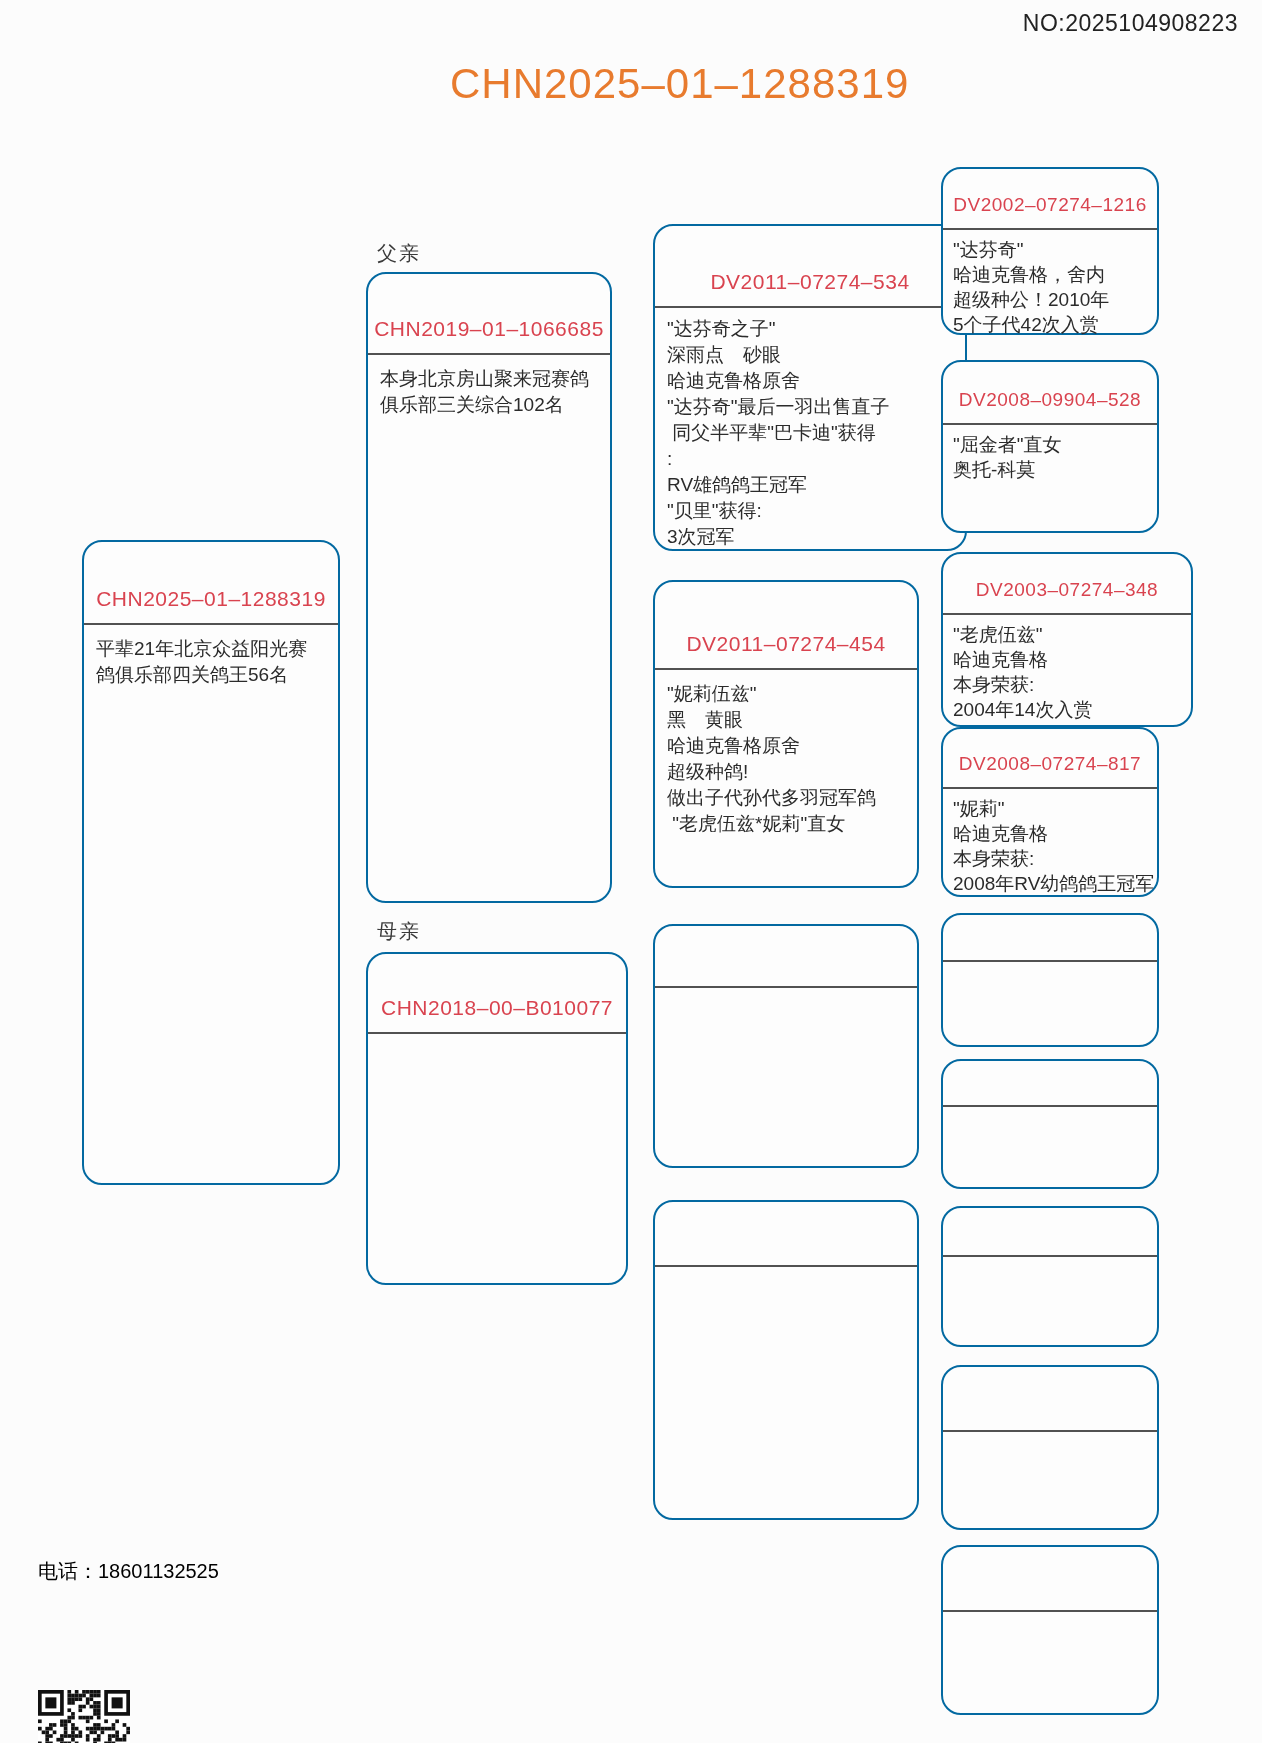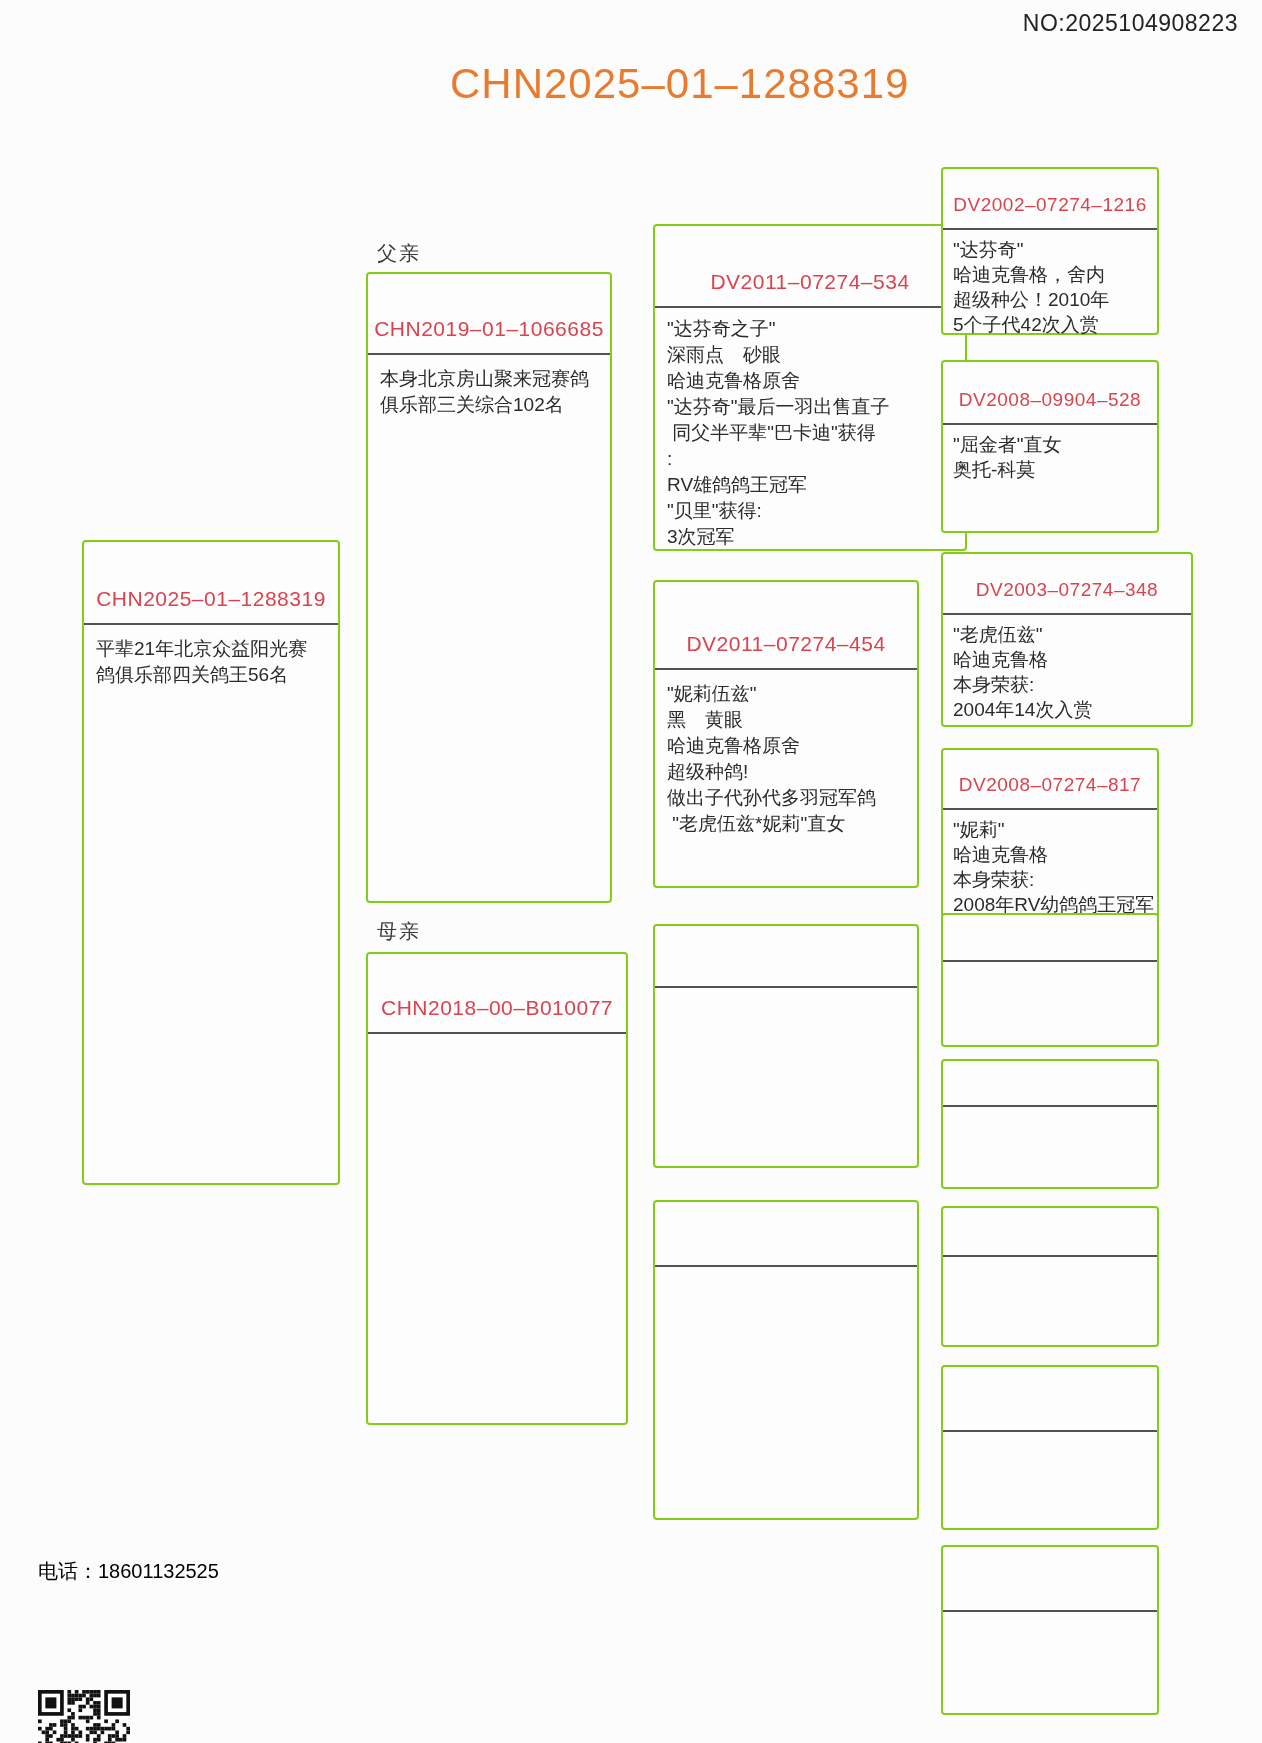--- a/index.html
+++ b/index.html
@@ -17,22 +17,22 @@
   }
   .main-title{
     position:absolute;top:60px;left:450px;
     font-size:42px;color:#e87b2e;letter-spacing:1px;
   }
   .gen-label{
     position:absolute;font-size:20px;color:#3a3a3a;letter-spacing:2px;
   }
   .box{
     position:absolute;
-    border:2px solid #84cc16;
-    border-radius:4px;
+    border:2px solid #0369a1;
+    border-radius:20px;
     background:#fdfdfd;
     box-sizing:border-box;
   }
   .box-header{
     display:flex;align-items:flex-end;justify-content:center;
     border-bottom:2px solid #525252;
     box-sizing:border-box;
     padding-bottom:12px;
   }
   .ring{
@@ -74,21 +74,21 @@
 </div>
 
 <div class="box" style="left:366px;top:272px;width:246px;height:631px;">
   <div class="box-header" style="height:81px;">
     <span class="ring">CHN2019–01–1066685</span>
   </div>
   <div class="box-body">本身北京房山聚来冠赛鸽
 俱乐部三关综合102名</div>
 </div>
 
-<div class="box" style="left:366px;top:952px;width:262px;height:473px;">
+<div class="box" style="left:366px;top:952px;width:262px;height:333px;">
   <div class="box-header" style="height:80px;">
     <span class="ring">CHN2018–00–B010077</span>
   </div>
 </div>
 
 <div class="box tight" style="left:653px;top:224px;width:314px;height:327px;">
   <div class="box-header" style="height:82px;">
     <span class="ring">DV2011–07274–534</span>
   </div>
   <div class="box-body">"达芬奇之子"
@@ -149,21 +149,21 @@
 <div class="box g4" style="left:941px;top:552px;width:252px;height:175px;">
   <div class="box-header" style="height:61px;">
     <span class="ring">DV2003–07274–348</span>
   </div>
   <div class="box-body">"老虎伍兹"
 哈迪克鲁格
 本身荣获:
 2004年14次入赏</div>
 </div>
 
-<div class="box g4" style="left:941px;top:748px;width:218px;height:170px;">
+<div class="box g4" style="left:941px;top:727px;width:218px;height:170px;">
   <div class="box-header" style="height:60px;">
     <span class="ring">DV2008–07274–817</span>
   </div>
   <div class="box-body">"妮莉"
 哈迪克鲁格
 本身荣获:
 2008年RV幼鸽鸽王冠军</div>
 </div>
 
 <div class="box g4" style="left:941px;top:913px;width:218px;height:134px;">

